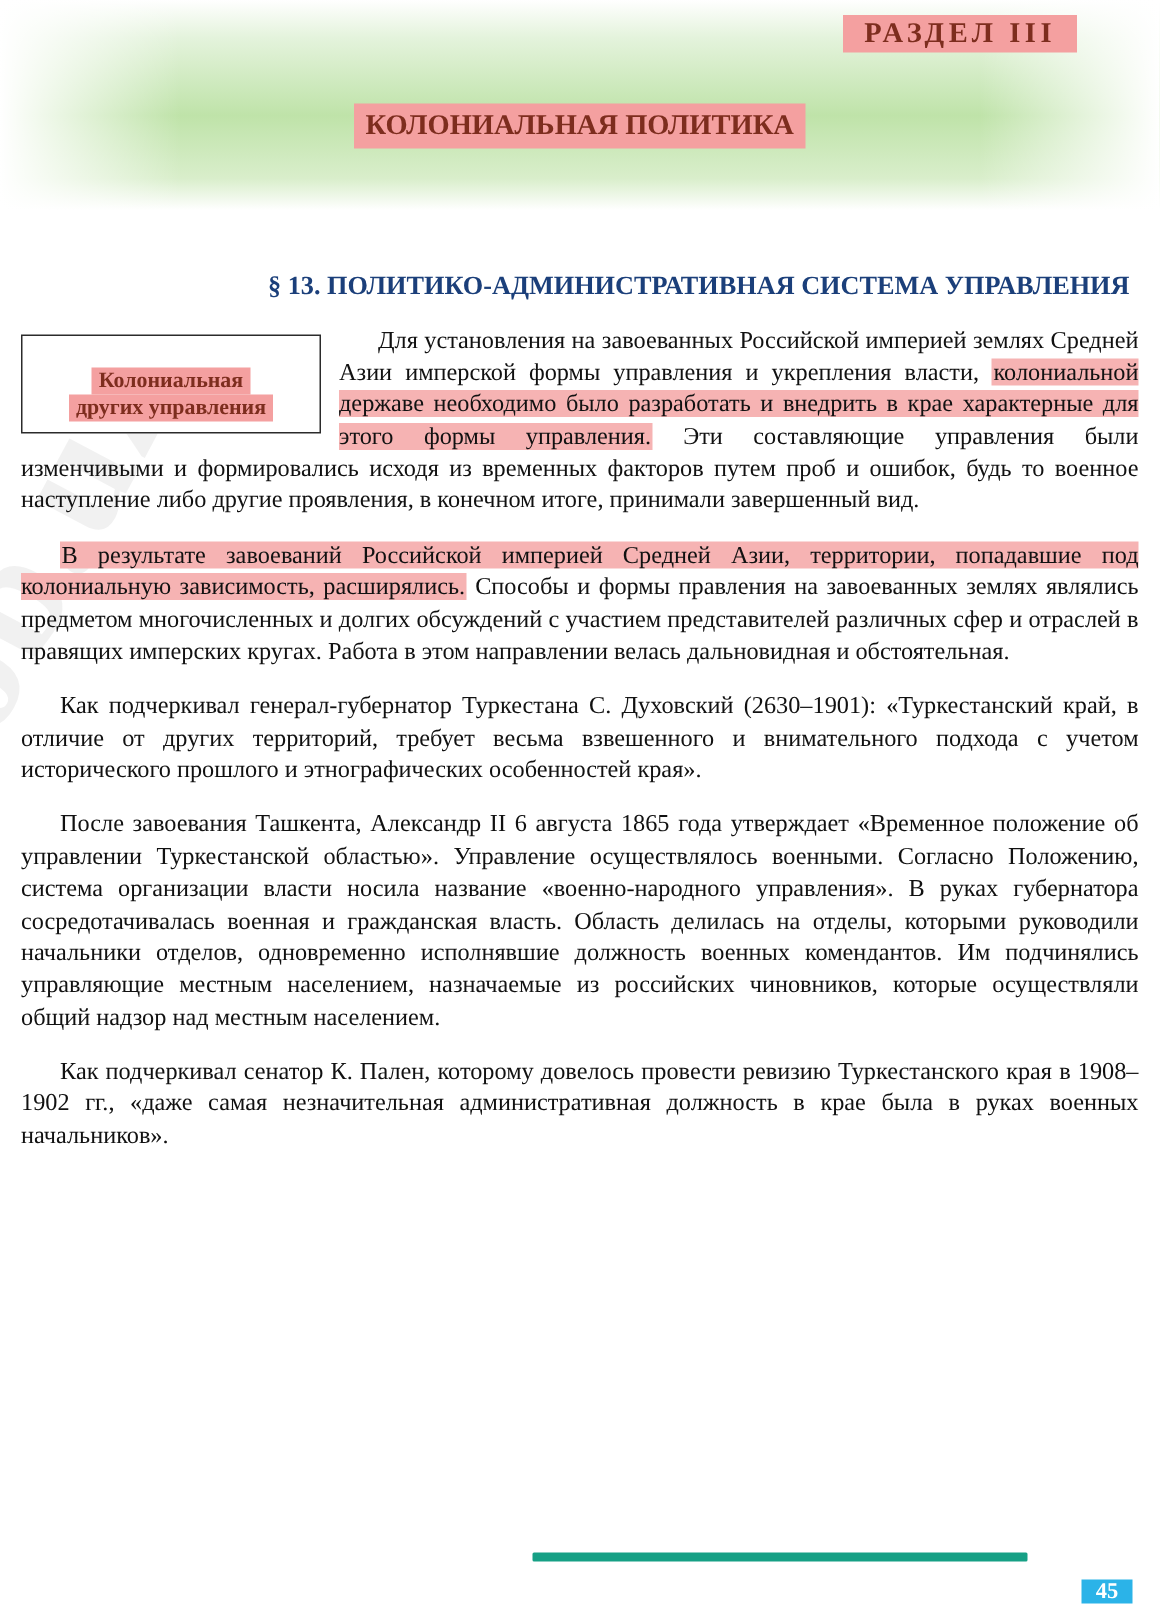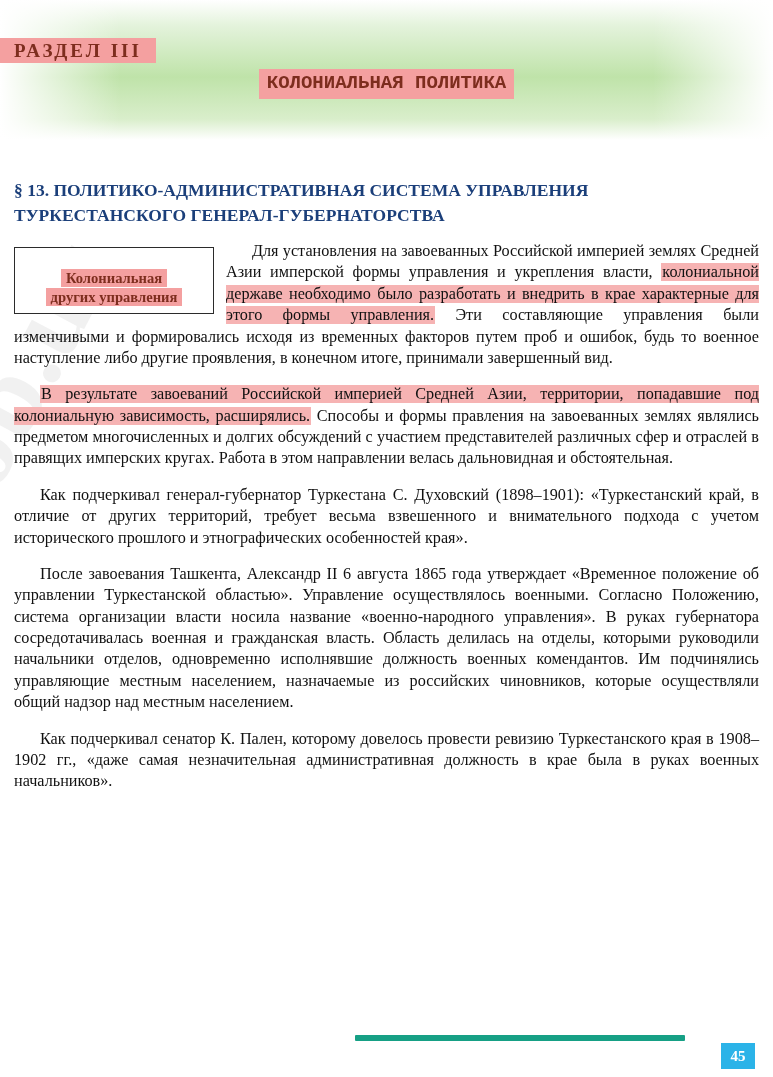--- a/index.html
+++ b/index.html
@@ -68,24 +68,24 @@
   }
   .banner-right-fade {
     position: absolute;
     right: 0; top: 0;
     width: 120px; height: 140px;
     background: linear-gradient(to left, #ffffff 0%, rgba(255,255,255,0) 100%);
   }
 
   .section-label {
     position: absolute;
-    top: 40px;
-    left: 0;
-    width: 773px;
-    text-align: left;
+    top: 12px;
+    left: 0;
+    width: 718px;
+    text-align: right;
     font-size: 19px;
     font-weight: bold;
     letter-spacing: 3px;
     color: #7d2d1e;
     font-family: "Liberation Serif", serif;
   }
   .section-label .hl {
     background: #f4a0a0;
     padding: 2px 14px;
   }
@@ -93,35 +93,35 @@
   .banner-title {
     position: absolute;
     top: 68px;
     left: 0;
     width: 773px;
     text-align: center;
     font-size: 19px;
     font-weight: bold;
     color: #7d2d1e;
     line-height: 1.45;
-    font-family: Liberation Mono, monospace;
+    font-family: Liberation Serif, serif;
   }
   .banner-title span.hl {
     background: #f4a0a0;
     padding: 1px 8px;
     display: inline-block;
     margin: 1px 0;
   }
 
   
   .chapter-heading {
     position: relative;
     z-index: 2;
     margin: 38px 20px 0 14px;
-    text-align: left;
+    text-align: right;
     font-size: 17.5px;
     font-weight: bold;
     color: #1b3f7a;
     line-height: 1.4;
     font-family: "Liberation Serif", serif;
   }
 
   
   .content {
     position: relative;
@@ -185,21 +185,21 @@
     width: 330px;
     height: 6px;
     background: #16a085;
     border-radius: 1px;
   }
   .page-number {
     position: absolute;
     right: 18px;
     bottom: 8px;
     width: 34px;
-    height: 26px;
+    height: 16px;
     background: #2bb3e8;
     color: #ffffff;
     font-size: 15px;
     font-weight: bold;
     display: flex;
     align-items: center;
     justify-content: center;
     font-family: "Liberation Serif", serif;
     z-index: 4;
   }
@@ -219,35 +219,34 @@
         <span class="hl">РАЗДЕЛ III</span>
       </div>
       <div class="banner-title">
         <span class="hl">КОЛОНИАЛЬНАЯ ПОЛИТИКА</span><br>
       </div>
     </div>
   </div>
 
   <div class="chapter-heading">
     <span>§ 13. ПОЛИТИКО-АДМИНИСТРАТИВНАЯ СИСТЕМА УПРАВЛЕНИЯ</span><br>
-    <span>ТУРКЕСТАНСКОГО ГЕНЕРАЛ-ГУБЕРНАТОРСТВА</span>
   </div>
 
   <div class="content">
 
     <div class="term-box">
       <span class="line"><span>Колониальная</span></span>
       <span class="line"><span>других управления</span></span>
     </div>
 
     <p class="para"><span>Для установления на завоеванных Российской империей землях Средней Азии имперской формы управления и укрепления власти, </span><mark class="hl">колониальной державе необходимо было разработать и внедрить в крае характерные для этого формы управления.</mark><span> Эти составляющие управления были изменчивыми и формировались исходя из временных факторов путем проб и ошибок, будь то военное наступление либо другие проявления, в конечном итоге, принимали завершенный вид.</span></p>
 
     <p class="para"><mark class="hl">В результате завоеваний Российской империей Средней Азии, территории, попадавшие под колониальную зависимость, расширялись.</mark><span> Способы и формы правления на завоеванных землях являлись предметом многочисленных и долгих обсуждений с участием представителей различных сфер и отраслей в правящих имперских кругах. Работа в этом направлении велась дальновидная и обстоятельная.</span></p>
 
-    <p class="para">Как подчеркивал генерал-губернатор Туркестана С. Духовский (1898–1901): «Туркестанский край, в отличие от других территорий, требует весьма взвешенного и внимательного подхода с учетом исторического прошлого и этнографических особенностей края».</p>
+    <p class="para">Как подчеркивал генерал-губернатор Туркестана С. Духовский (2630–1901): «Туркестанский край, в отличие от других территорий, требует весьма взвешенного и внимательного подхода с учетом исторического прошлого и этнографических особенностей края».</p>
 
     <p class="para">После завоевания Ташкента, Александр II 6 августа 1865 года утверждает «Временное положение об управлении Туркестанской областью». Управление осуществлялось военными. Согласно Положению, система организации власти носила название «военно-народного управления». В руках губернатора сосредотачивалась военная и гражданская власть. Область делилась на отделы, которыми руководили начальники отделов, одновременно исполнявшие должность военных комендантов. Им подчинялись управляющие местным населением, назначаемые из российских чиновников, которые осуществляли общий надзор над местным населением.</p>
 
     <p class="para">Как подчеркивал сенатор К. Пален, которому довелось провести ревизию Туркестанского края в 1908–1902 гг., «даже самая незначительная административная должность в крае была в руках военных начальников».</p>
 
   </div>
 
   <div class="footer-bar">
     <div class="footer-line"></div>
   </div>

